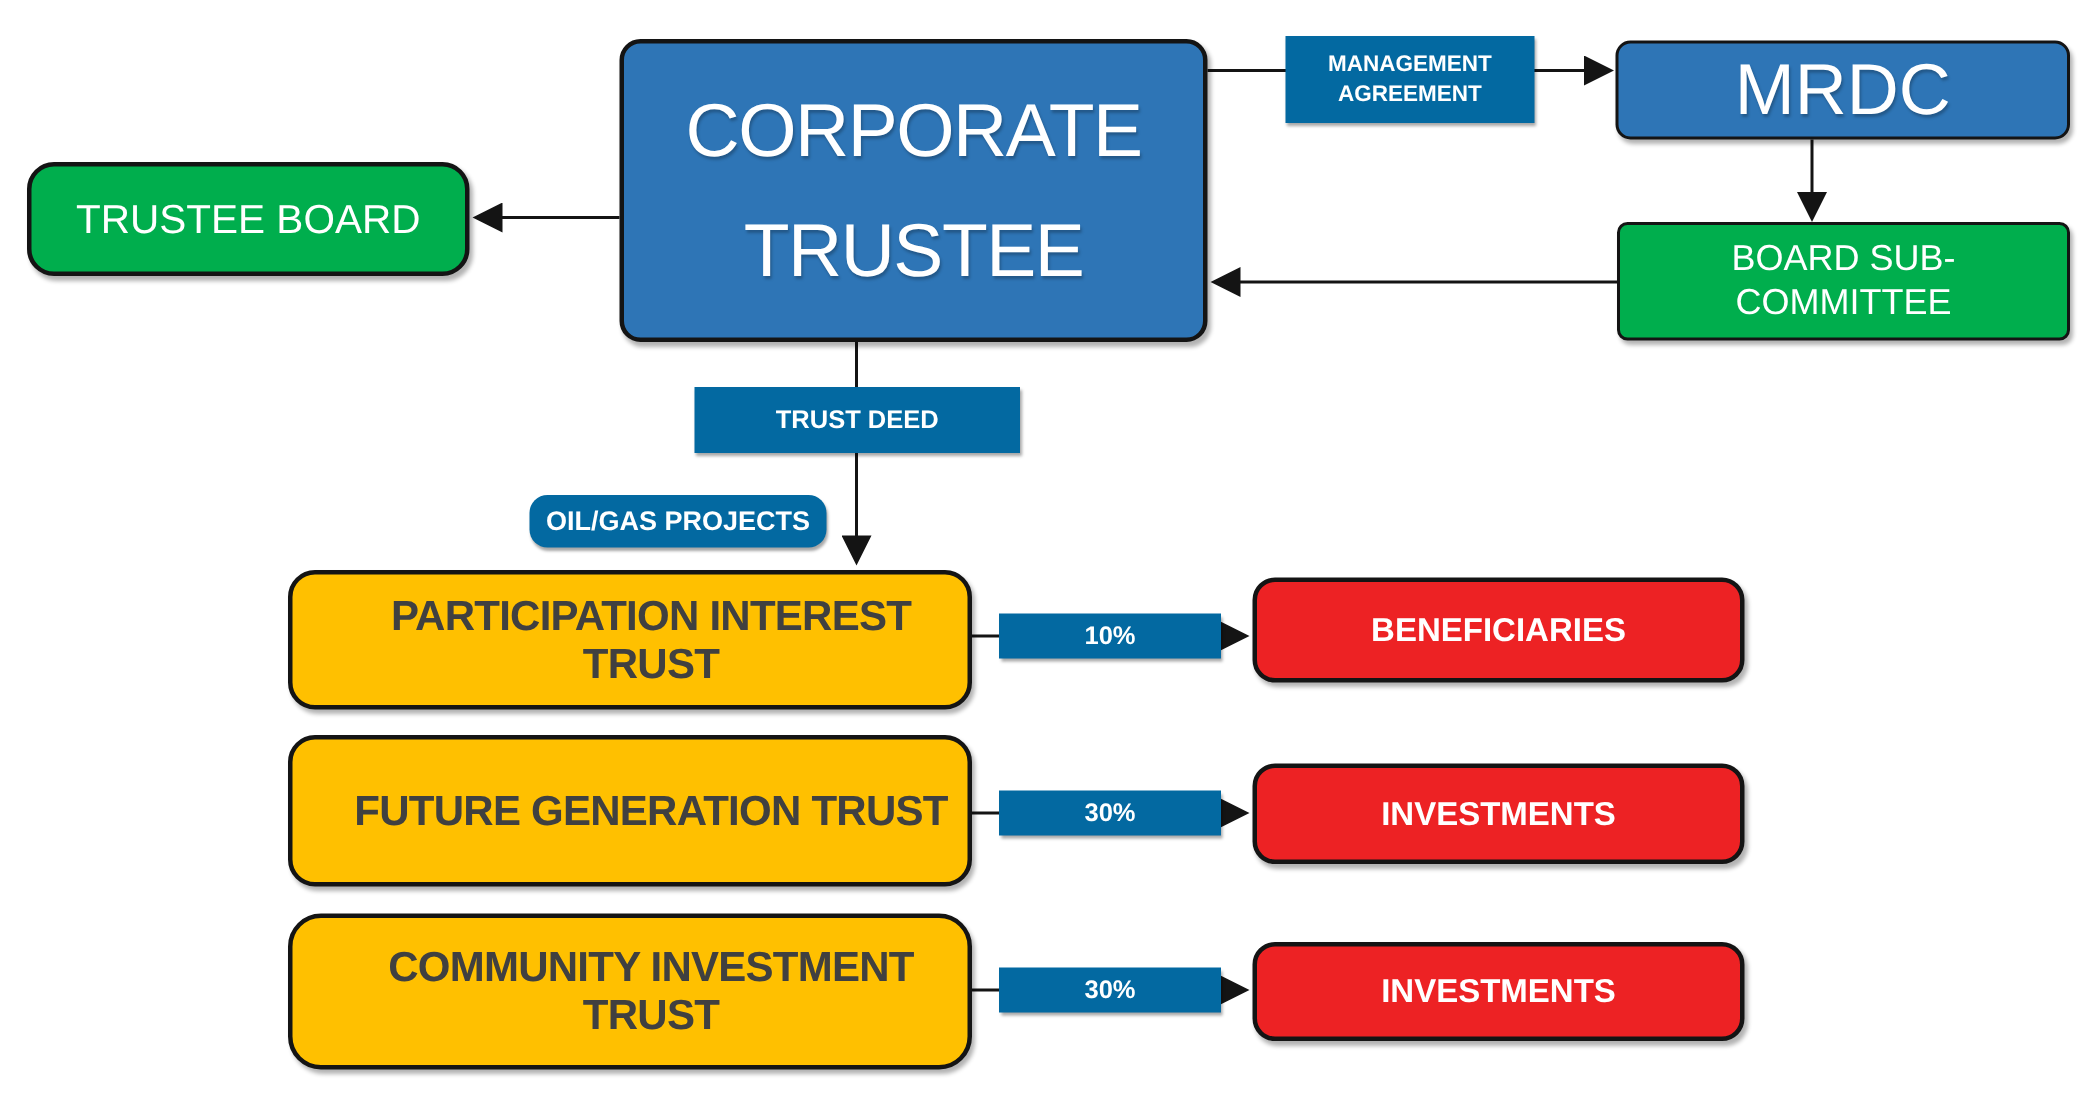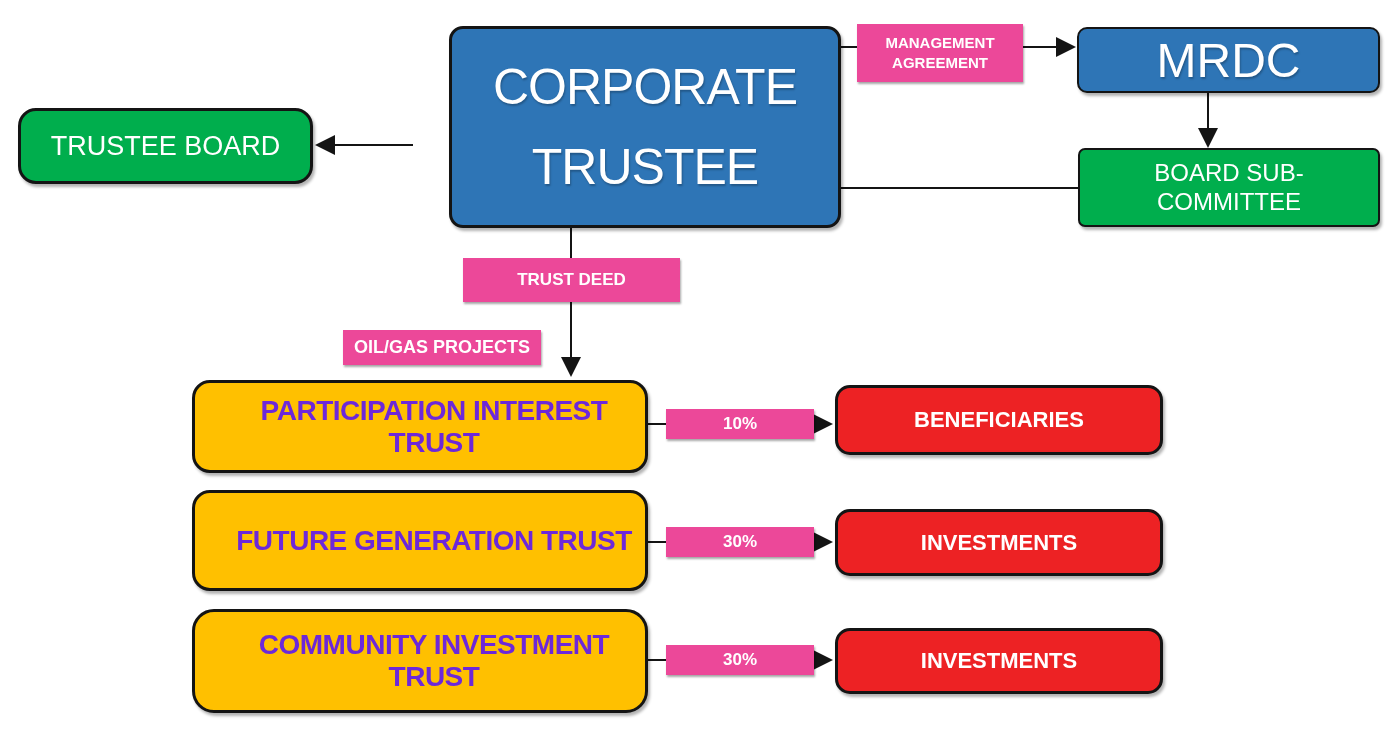--- a/index.html
+++ b/index.html
@@ -30,38 +30,37 @@
     text-align: center;
     box-sizing: border-box;
     border: 2px solid #141414;
     box-shadow: 2px 3px 3px rgba(0,0,0,0.30);
   }
   .lbl { white-space: pre-line; display: block; }
 
   
   .blue   { color: #ffffff; }
   .green  { color: #ffffff; }
-  .yellow { color: #6d28d9; padding-left: 28px; }
+  .yellow { color: #404040; padding-left: 28px; }
   .red    { color: #ffffff; }
   .black-label {
-    background: #ec4899;
+    background: #0369a1;
     color: #ffffff;
     border: none;
     font-weight: bold;
     box-shadow: 1px 2px 2px rgba(0,0,0,0.35);
   }
 
   
   .n-corporate-trustee {
     left: 413px; top: 26px; width: 392px; height: 202px;
     border-radius: 14px; font-size: 50px; font-weight: 400;
     line-height: 80px; letter-spacing: -1px;
     text-shadow: 1px 2px 2px rgba(0,0,0,0.25);
     border-width: 3px;
-    margin-left: 36px;
   }
   .n-trustee-board {
     left: 18px; top: 108px; width: 295px; height: 76px;
     border-radius: 18px; font-size: 27px; font-weight: 400;
     border-width: 3px;
   }
   .n-management-agreement {
     left: 857px; top: 24px; width: 166px; height: 58px;
     font-size: 15px; line-height: 1.35;
   }
@@ -73,22 +72,23 @@
   .n-board-sub-committee {
     left: 1078px; top: 148px; width: 302px; height: 79px;
     border-radius: 7px; font-size: 24px; font-weight: 400;
     line-height: 1.2;
   }
   .n-trust-deed {
     left: 463px; top: 258px; width: 217px; height: 44px;
     font-size: 17px;
   }
   .n-oil-gas-projects {
-    left: 343px; top: 330px; width: 198px; height: 35px;
+    left: 353px; top: 330px; width: 198px; height: 35px;
     font-size: 18px;
+    border-radius: 12px;
   }
   .trust-box {
     left: 192px; width: 456px;
     border-radius: 18px; font-size: 28px; font-weight: 600;
     letter-spacing: -0.5px; border-width: 3px;
   }
   .n-participation-interest-trust { top: 380px; height: 93px; }
   .n-future-generation-trust      { top: 490px; height: 101px; }
   .n-community-investment-trust   { top: 609px; height: 104px; border-radius: 22px; }
 

